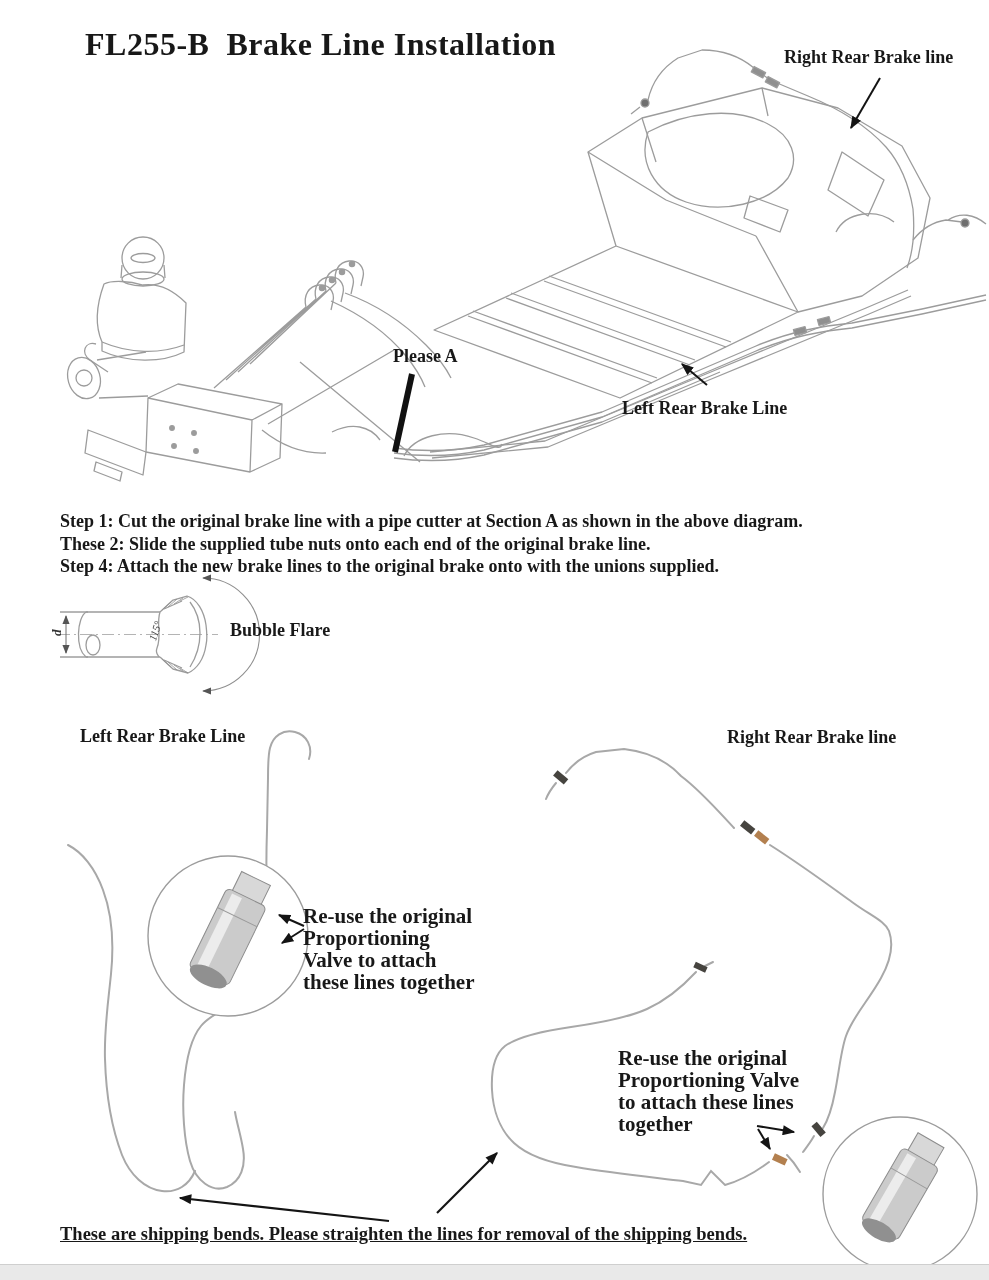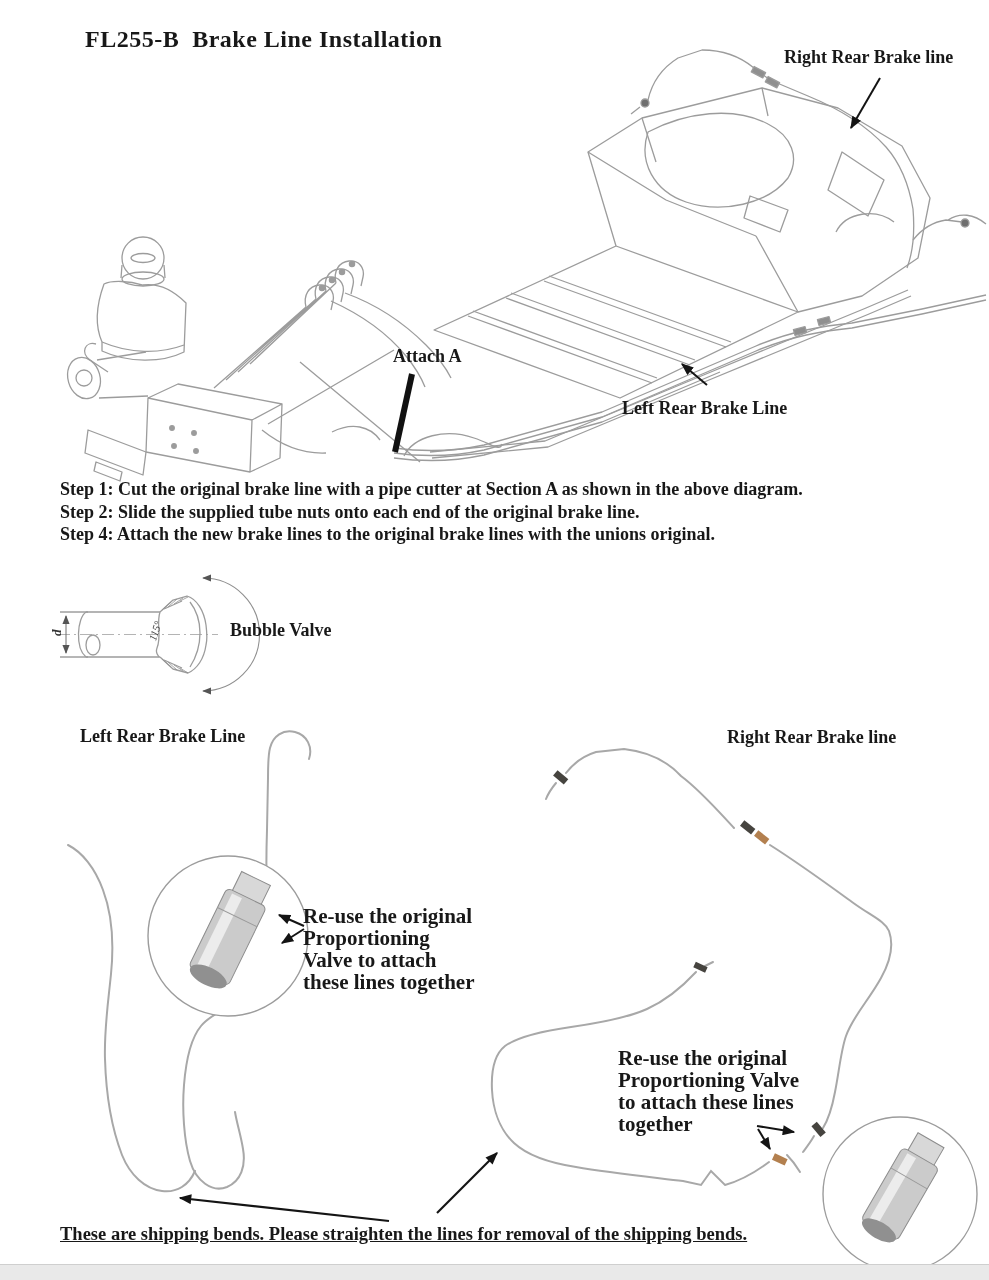--- a/index.html
+++ b/index.html
@@ -1,23 +1,23 @@
 <!DOCTYPE html>
 <html><head>
 <meta charset="utf-8">
 <style>
   html,body{margin:0;padding:0;}
   body{
     width:989px;height:1280px;position:relative;background:#ffffff;
     font-family:"Liberation Serif",serif;color:#181818;overflow:hidden;
   }
   .abs{position:absolute;}
-  .title{font-size:24px;font-weight:bold;white-space:pre;letter-spacing:.5px;}
+  .title{font-size:32px;font-weight:bold;white-space:pre;letter-spacing:.5px;}
   .lbl{font-size:18px;font-weight:bold;white-space:nowrap;}
-  .steps{font-size:18px;font-weight:bold;line-height:22.5px;white-space:nowrap;}
+  .steps{font-size:18px;font-weight:bold;line-height:22.5px;white-space:nowrap;margin-top:32px;}
   .note{font-size:21px;font-weight:bold;line-height:22px;}
   .footer{font-size:18.5px;font-weight:bold;white-space:nowrap;text-decoration:underline;}
   svg{position:absolute;overflow:visible;}
   .thin{stroke:#9c9c9c;stroke-width:1.3;fill:none;stroke-linejoin:round;}
   .tube{stroke:#a8a8a8;stroke-width:2;fill:none;stroke-linecap:round;}
   .fit-gray{fill:#8f8f8f;}
   .fit-g2{fill:#6f6f6f;}
   .fit-dark{fill:#46443f;}
   .fit-brass{fill:#b3804f;}
   .dot{fill:#9c9c9c;}
@@ -121,27 +121,27 @@
 
   <g>
     <path class="arrow" d="M 880,78 L 851,128" marker-end="url(#ahT)"></path>
     <path class="arrow" d="M 707,385 L 682,364" marker-end="url(#ahT)"></path>
     <path class="amark" d="M 412,374 L 395,452"></path>
   </g>
 </svg>
 
 <div class="abs title" style="left:85px;top:26px">FL255-B  Brake Line Installation</div>
 <div class="abs lbl" style="left:784px;top:47px">Right Rear Brake line</div>
-<div class="abs lbl" style="left:393px;top:346px">Attach A</div>
+<div class="abs lbl" style="left:393px;top:346px">Please A</div>
 <div class="abs lbl" style="left:622px;top:398px">Left Rear Brake Line</div>
 
 <div class="abs steps" style="left:60px;top:478px">
   <div>Step 1: Cut the original brake line with a pipe cutter at Section A as shown in the above diagram.</div>
-  <div>Step 2: Slide the supplied tube nuts onto each end of the original brake line.</div>
-  <div>Step 4: Attach the new brake lines to the original brake lines with the unions original.</div>
+  <div>These 2: Slide the supplied tube nuts onto each end of the original brake line.</div>
+  <div>Step 4: Attach the new brake lines to the original brake onto with the unions supplied.</div>
 </div>
 
 <svg style="left:40px;top:555px" width="240" height="170" viewBox="40 555 240 170">
   <defs>
     <marker id="ahC" viewBox="0 0 10 8" markerWidth="9" markerHeight="8" refX="9" refY="4" orient="auto-start-reverse" markerUnits="userSpaceOnUse">
       <path d="M0,0 L10,4 L0,8 Z" fill="#555"></path>
     </marker>
     <marker id="ahCe" viewBox="0 0 10 8" markerWidth="9" markerHeight="8" refX="9" refY="4" orient="auto" markerUnits="userSpaceOnUse">
       <path d="M0,0 L10,4 L0,8 Z" fill="#555"></path>
     </marker>
@@ -158,21 +158,21 @@
       <path d="M 160,612 L 173,600 L 187,596 C 197,599 204,611 206,625 C 207,633 207,641 206,645 C 204,659 197,669 188,673 L 173,669 L 160,657"></path>
       <path d="M 190,602 C 197,611 200,621 200,633 C 200,646 197,656 190,667"></path>
       <path d="M 164,609 L 182,601 M 164,660 L 182,668"></path>
     </g>
     <path class="hatch" d="M 162,610 L 171,602 M 168,607 L 177,599 M 174,604 L 183,598 M 180,601 L 188,597"></path>
     <path class="hatch" d="M 162,659 L 171,667 M 168,662 L 177,670 M 174,665 L 183,671 M 180,668 L 188,673"></path>
     <path class="arcA" d="M 203,578 A 56,56 0 0 1 203,691" marker-start="url(#ahC)" marker-end="url(#ahCe)"></path>
     <text class="angletxt" x="146" y="640" transform="rotate(-72 152 634)">115°</text>
   </g>
 </svg>
-<div class="abs lbl" style="left:230px;top:620px">Bubble Valve</div>
+<div class="abs lbl" style="left:230px;top:620px">Bubble Flare</div>
 
 <svg style="left:0;top:715px" width="989" height="555" viewBox="0 715 989 555">
   <defs>
     <marker id="ahB" viewBox="0 0 10 8" markerWidth="13" markerHeight="10" refX="9" refY="4" orient="auto" markerUnits="userSpaceOnUse">
       <path d="M0,0 L10,4 L0,8 Z" fill="#141414"></path>
     </marker>
   </defs>
 
   <g>
     <path class="tube" d="M 309,759 C 313,747 307,735 295,732 C 283,729 273,736 270,748 C 268,756 268,766 268,778 L 267,830 C 266,860 266,884 268,906"></path>

